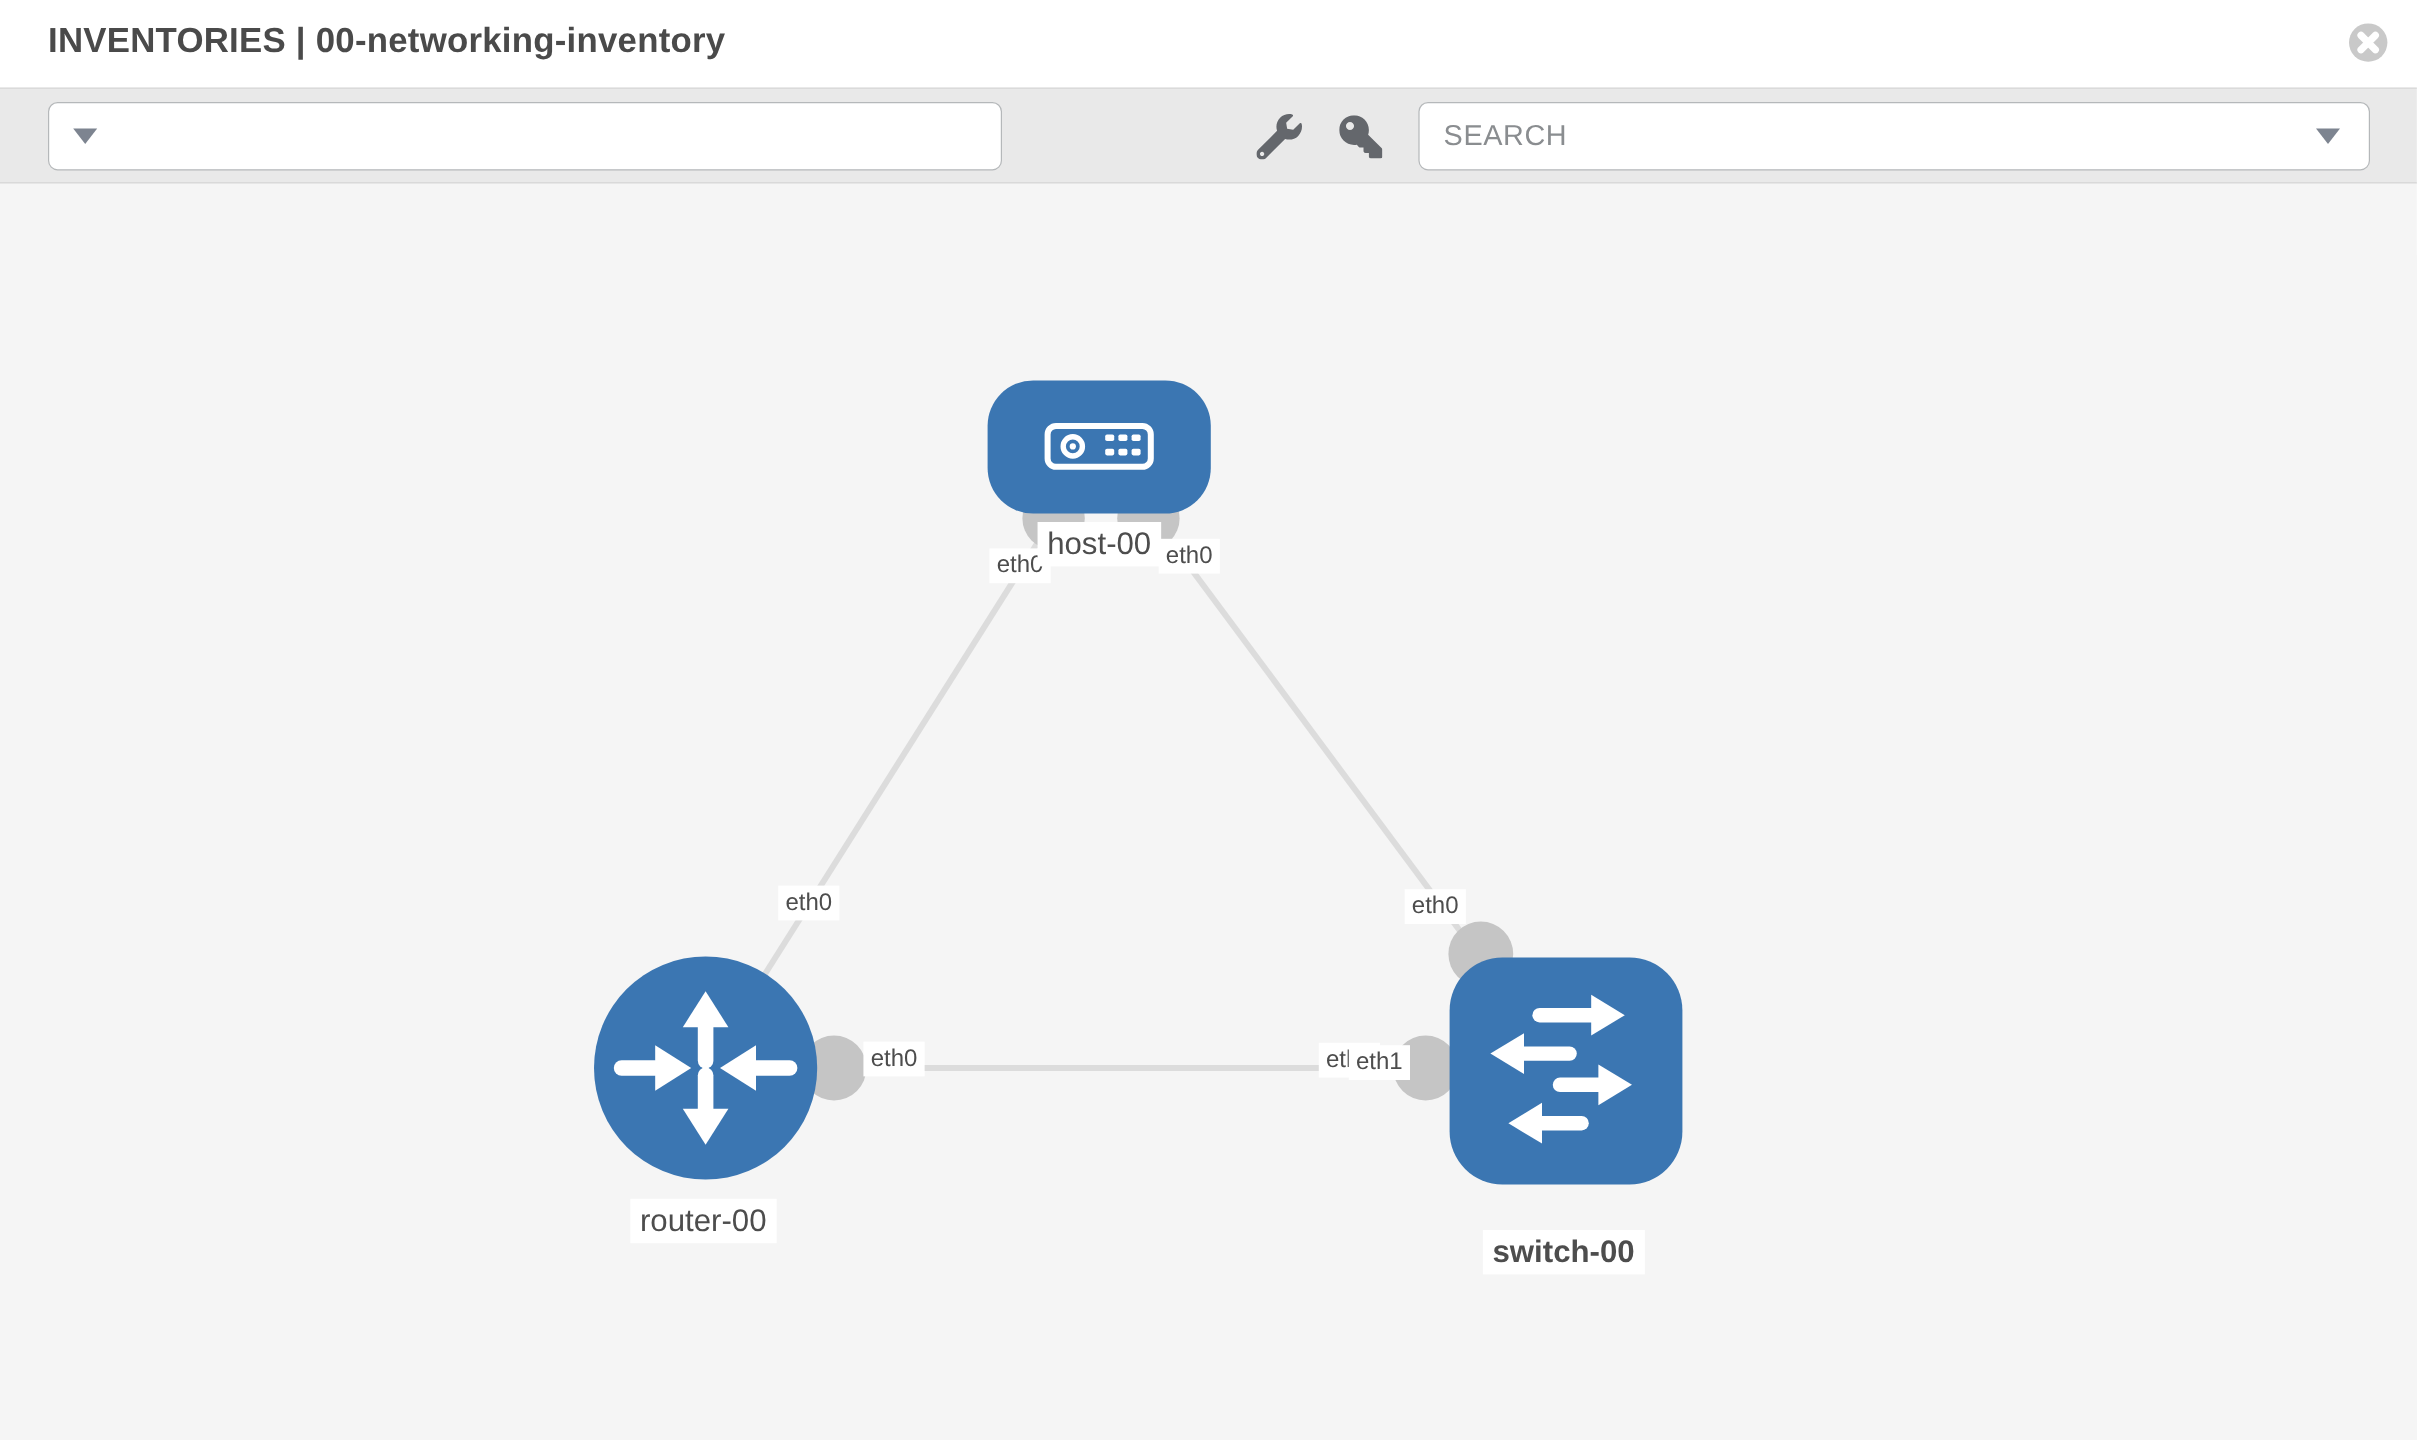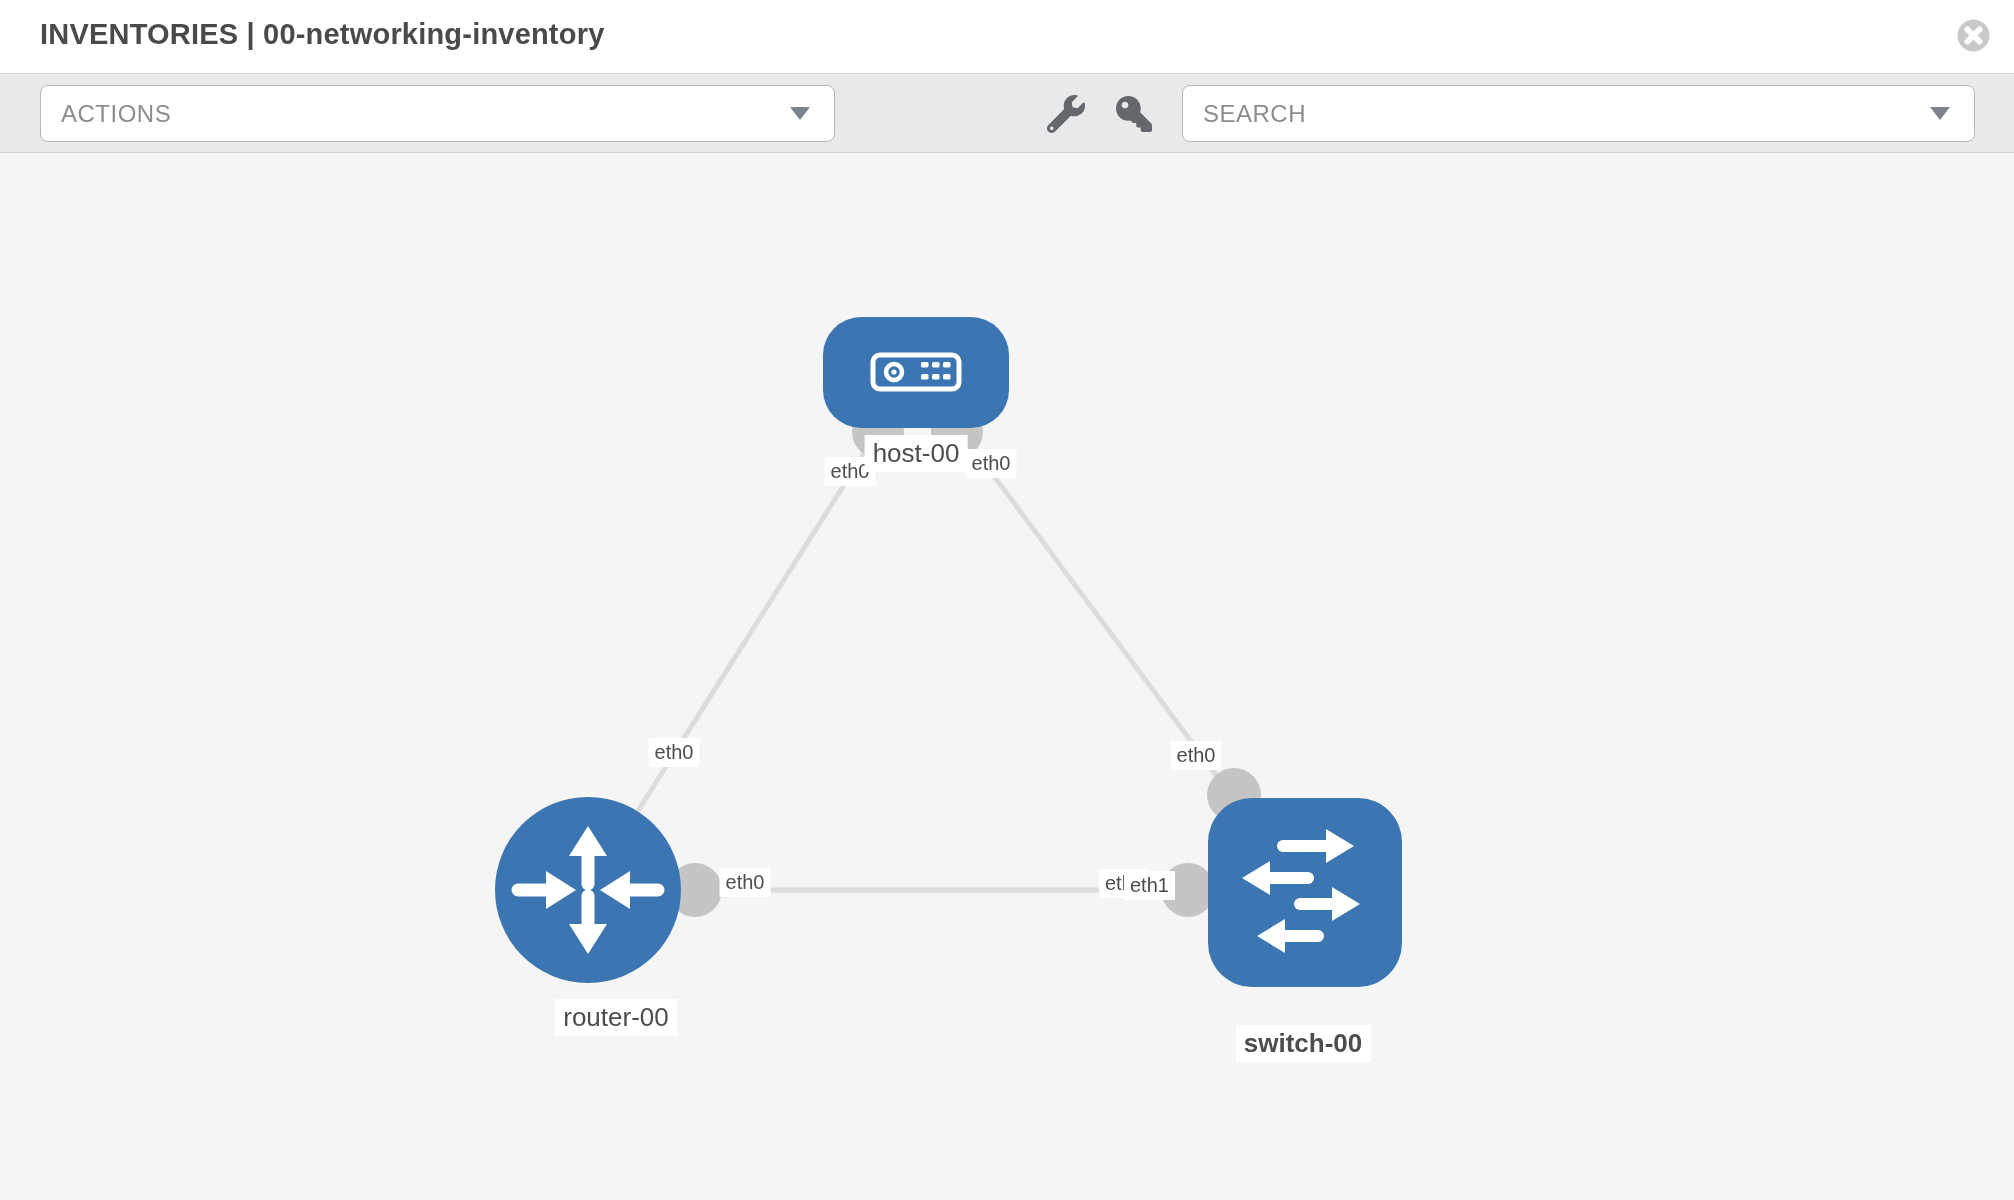--- a/index.html
+++ b/index.html
@@ -48,21 +48,20 @@
       <circle cx="16.5" cy="16.5" r="16" fill="#c9c9c9"></circle>
       <line x1="10.5" y1="10.5" x2="22.5" y2="22.5" stroke="#fff" stroke-width="6" stroke-linecap="round"></line>
       <line x1="22.5" y1="10.5" x2="10.5" y2="22.5" stroke="#fff" stroke-width="6" stroke-linecap="round"></line>
     </svg>
   </button>
 </div>
 
 <div class="toolbar">
 
   <div class="dropdown dropdown-actions">
-    <span class="dropdown-value">ACTIONS</span>
     <span class="caret"></span>
   </div>
 
   <button class="tool-btn tool-wrench">
     <svg width="38" height="38" viewBox="0 0 512 512">
       <path fill="#64676c" d="M507.73 109.1c-2.24-9.03-13.54-12.09-20.12-5.51l-74.36 74.36-67.88-11.31-11.31-67.88 74.36-74.36c6.62-6.62 3.43-17.9-5.66-20.16-47.38-11.74-99.55.91-136.58 37.93-39.64 39.64-50.55 97.1-34.05 147.2L18.74 402.76c-24.99 24.99-24.99 65.51 0 90.5 24.99 24.99 65.51 24.99 90.5 0l213.21-213.21c50.12 16.71 107.47 5.68 147.37-34.22 37.07-37.07 49.7-89.32 37.91-136.73zM64 472c-13.25 0-24-10.75-24-24 0-13.26 10.75-24 24-24s24 10.74 24 24c0 13.25-10.75 24-24 24z"></path>
     </svg>
   </button>
 
   <button class="tool-btn tool-key">
@@ -135,21 +134,21 @@
         <polygon points="1242,725 1270,708 1270,742" stroke="none"></polygon>
         <line x1="1300" y1="751" x2="1334" y2="751"></line>
         <polygon points="1360,751 1332,734 1332,768" stroke="none"></polygon>
         <line x1="1318" y1="783" x2="1283" y2="783"></line>
         <polygon points="1257,783 1285,766 1285,800" stroke="none"></polygon>
       </g>
     </g>
   </svg>
 
   <div class="topo-label node-label" style="left:916px; top:282px;">host-00</div>
-  <div class="topo-label node-label" style="left:616px; top:846px;">router-00</div>
+  <div class="topo-label node-label" style="left:586px; top:846px;">router-00</div>
   <div class="topo-label node-label" style="left:1303px; top:872px;font-weight:bold;">switch-00</div>
 
   <div class="topo-label if-label if-center if-back" style="left:850px; top:304px;">eth0</div>
   <div class="topo-label if-label if-center" style="left:991px; top:296px;">eth0</div>
   <div class="topo-label if-label if-center" style="left:674px; top:585px;">eth0</div>
   <div class="topo-label if-label if-center" style="left:1196px; top:588px;">eth0</div>
   <div class="topo-label if-label if-center" style="left:745px; top:715px;">eth0</div>
   <div class="topo-label if-label if-back" style="left:1099px; top:716px;">eth0</div>
   <div class="topo-label if-label if-front" style="left:1124px; top:718px;">eth1</div>
 

